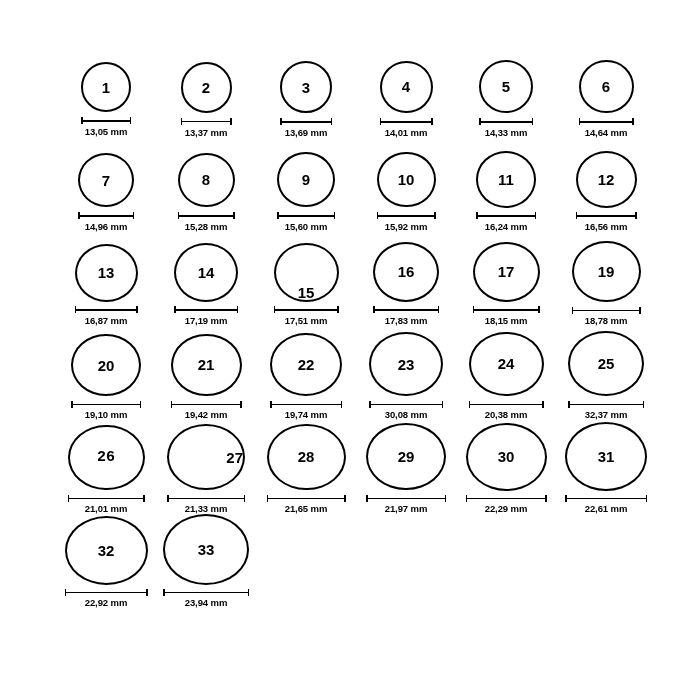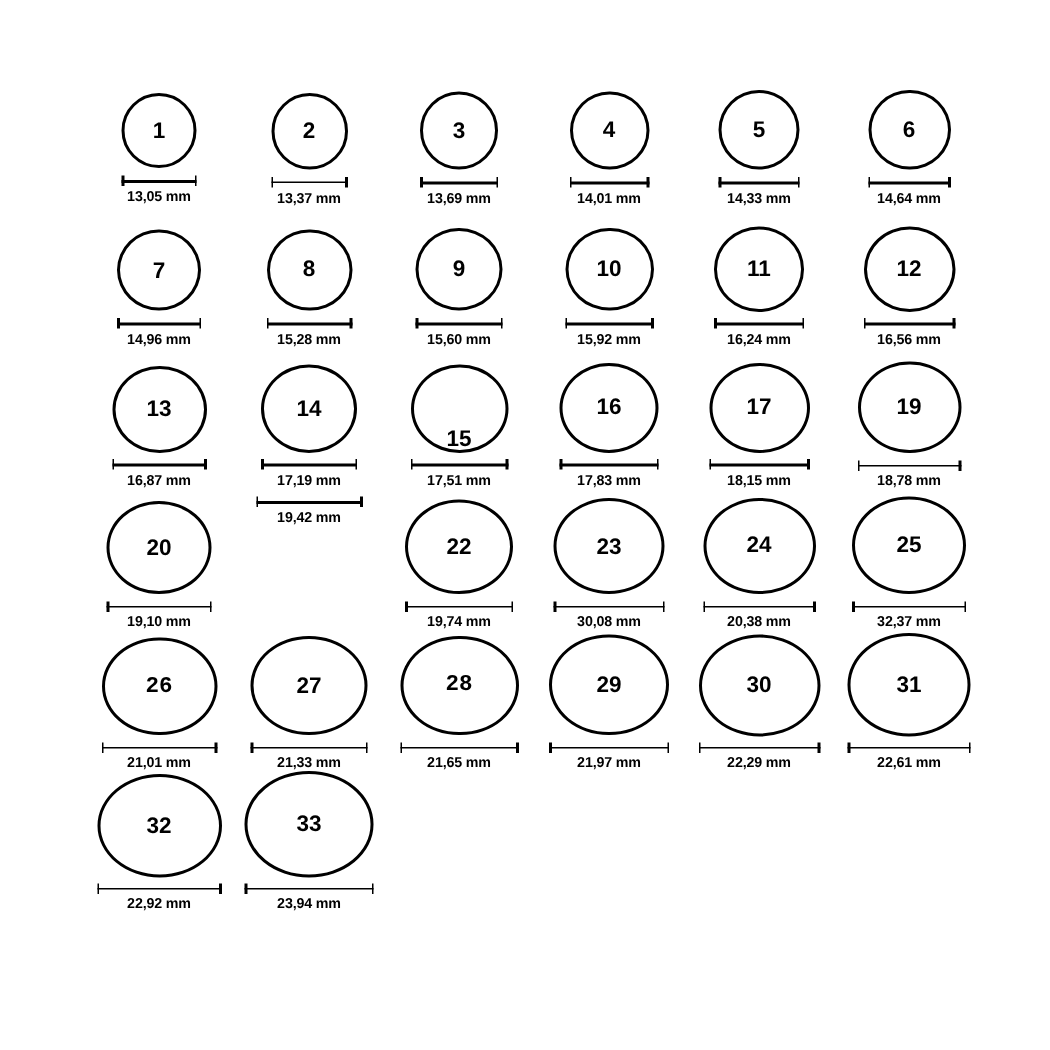--- a/index.html
+++ b/index.html
@@ -305,20 +305,23 @@
           <span class="ring-number">20</span>
         </div>
         <div class="measure">
           <div class="measure-line" style="width: 70px;">
             <div class="measure-bar"></div>
           </div>
         </div>
         <div class="mm-label">19,10 mm</div>
       </div>
       <div class="cell">
+        <div class="ring" style="width: 71px; height: 71px; margin-top: 7.5px;">
+          <span class="ring-number">21</span>
+        </div>
         <div class="measure">
           <div class="measure-line" style="width: 71px;">
             <div class="measure-bar"></div>
           </div>
         </div>
         <div class="mm-label">19,42 mm</div>
       </div>
       <div class="cell">
         <div class="ring" style="width: 72px; height: 72px; margin-top: 7px;">
           <span class="ring-number">22</span>
@@ -368,32 +371,32 @@
           <span class="ring-number">26</span>
         </div>
         <div class="measure">
           <div class="measure-line" style="width: 77px;">
             <div class="measure-bar"></div>
           </div>
         </div>
         <div class="mm-label">21,01 mm</div>
       </div>
       <div class="cell">
-        <div class="ring" style="width: 78px; height: 78px; margin-top: 4px;">
+        <div class="ring" style="width: 78px; height: 78px; margin-top: 4px; justify-content: flex-end;">
           <span class="ring-number">27</span>
         </div>
         <div class="measure">
           <div class="measure-line" style="width: 78px;">
             <div class="measure-bar"></div>
           </div>
         </div>
         <div class="mm-label">21,33 mm</div>
       </div>
       <div class="cell">
-        <div class="ring" style="width: 79px; height: 79px; margin-top: 3.5px; font-family: Liberation Mono, monospace;">
+        <div class="ring" style="width: 79px; height: 79px; margin-top: 3.5px;">
           <span class="ring-number">28</span>
         </div>
         <div class="measure">
           <div class="measure-line" style="width: 79px;">
             <div class="measure-bar"></div>
           </div>
         </div>
         <div class="mm-label">21,65 mm</div>
       </div>
       <div class="cell">

